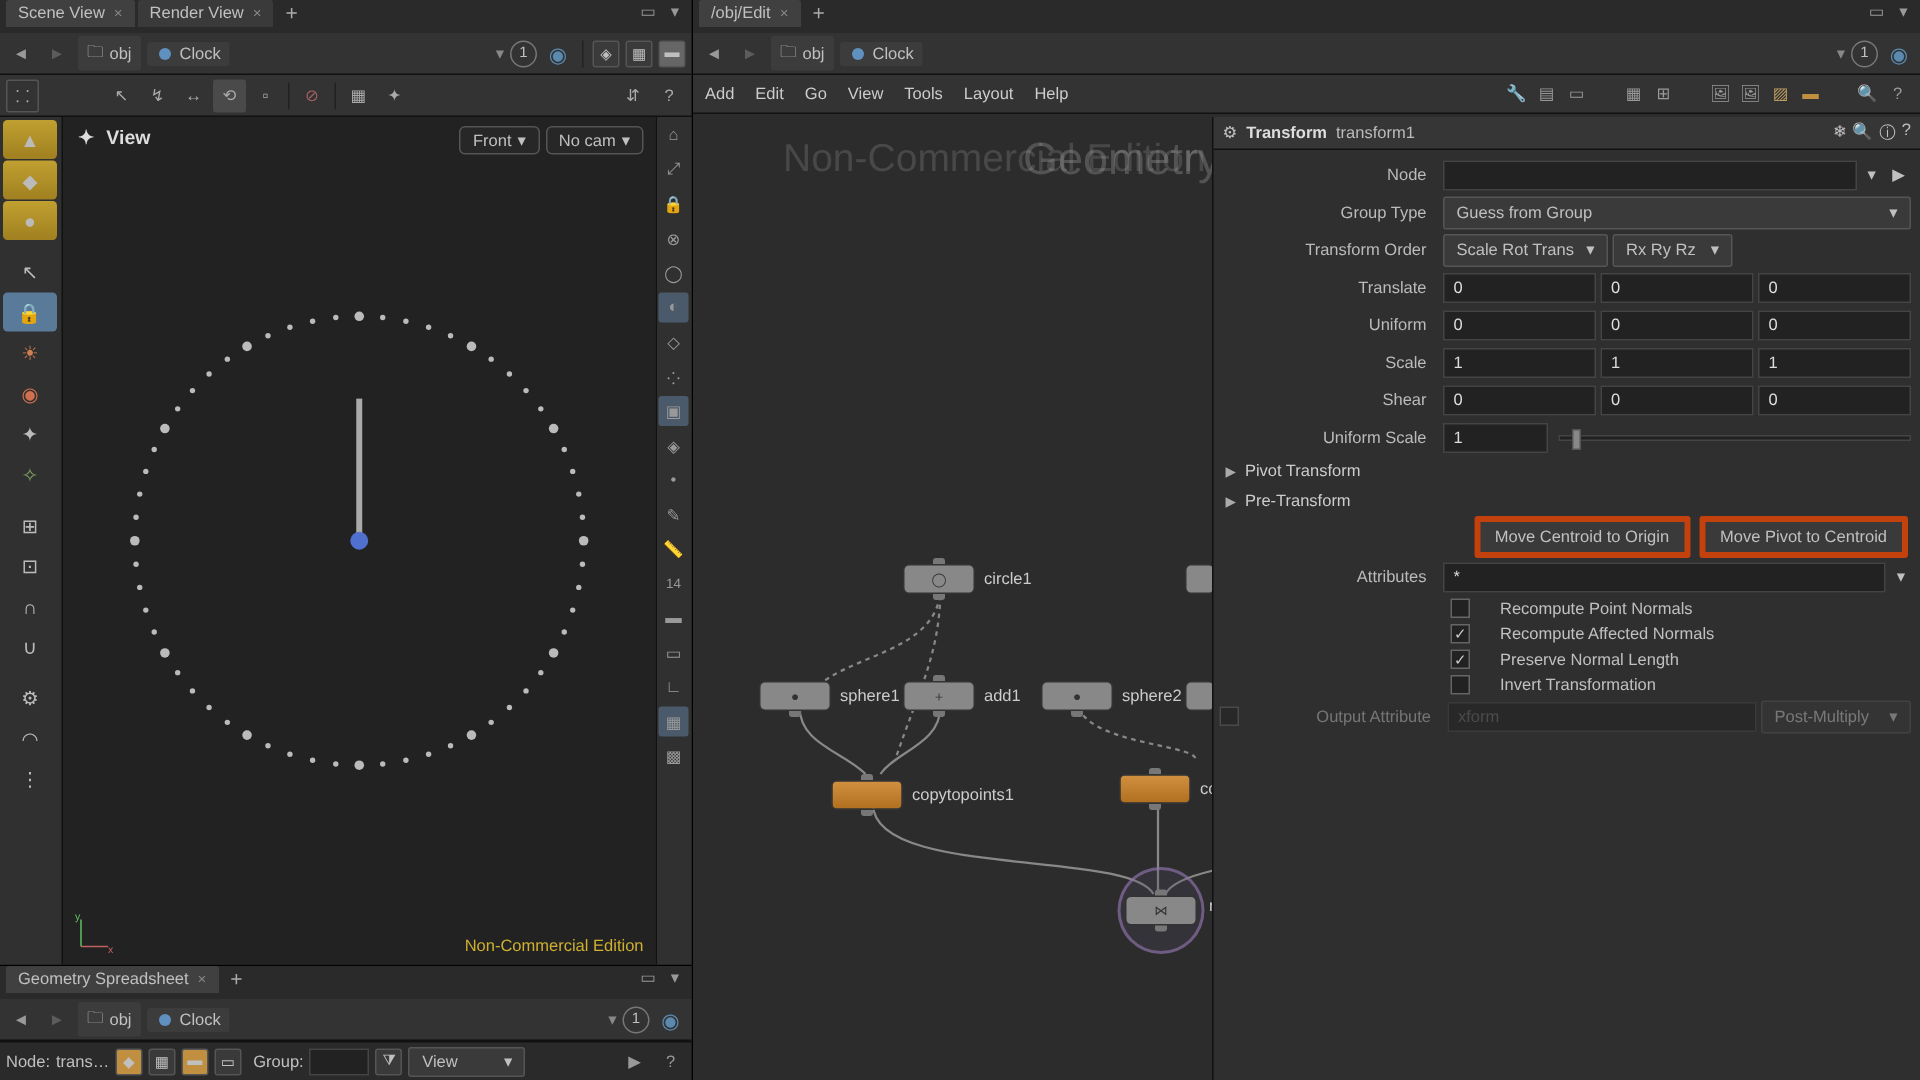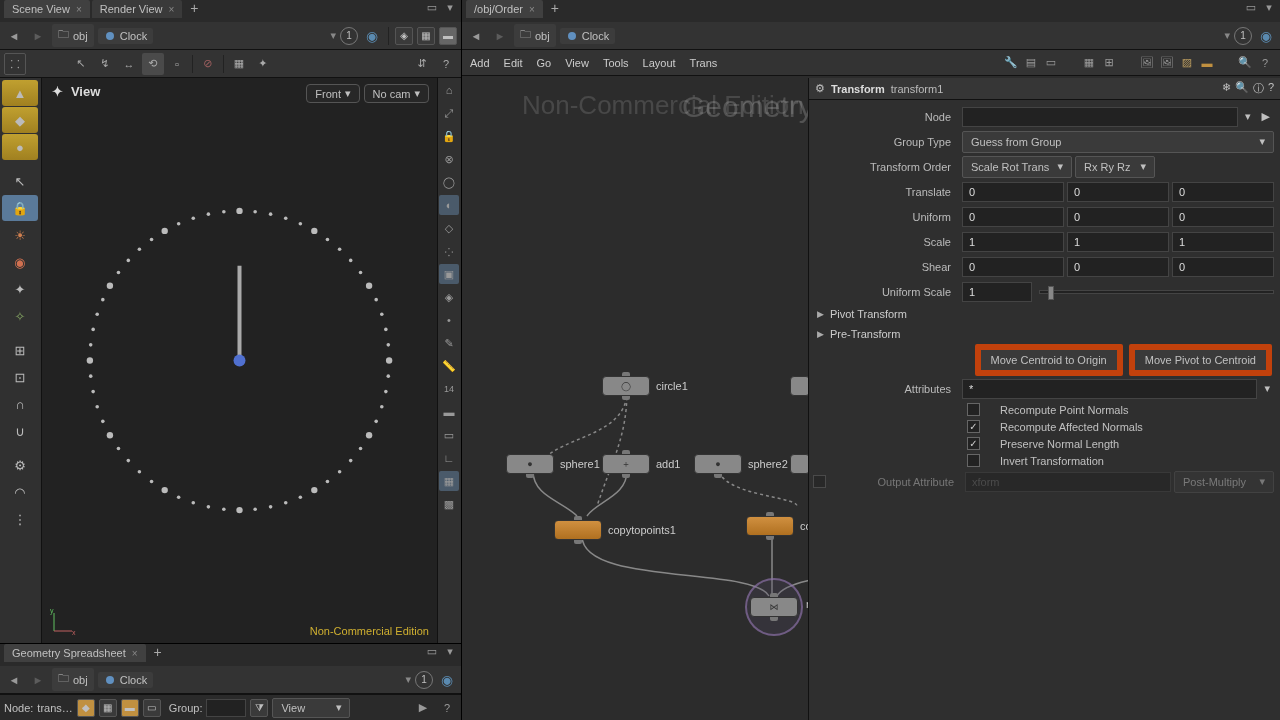--- a/index.html
+++ b/index.html
@@ -73,21 +73,21 @@
 .param-head .ptype { font-weight: bold; color: #ddd; }
 .param-head .pname { color: #bbb; }
 .param-head-right { margin-left: auto; display: flex; gap: 4px; }
 .param-body { padding: 4px 6px 4px 0; overflow-y: auto; }
 .prow { display: flex; align-items: center; min-height: 25px; gap: 3px; }
 .plabel { width: 150px; text-align: right; padding-right: 8px; color: #bbb; }
 .pfield { flex: 1; background: #222; border: 1px solid #444; height: 20px; padding: 2px 6px; color: #ddd; display:flex; align-items:center;}
 .pdrop { background: #3a3a3a; border: 1px solid #555; border-radius: 2px; height: 22px; padding: 2px 8px; display: flex; align-items: center; gap: 6px; min-width: 110px; justify-content: space-between;}
 .pcollapse { display: flex; align-items: center; gap: 6px; padding: 4px 0 4px 8px; color: #ccc;}
 .pcollapse .tri { font-size: 9px; color: #aaa; }
-.pbtn { background: #3a3a3a; border: 6px solid #c2410c; border-radius: 2px; padding: 4px 10px; }
+.pbtn { background: #3a3a3a; border: 4px solid #c2410c; border-radius: 2px; padding: 4px 10px; }
 .pcheck { display: flex; align-items: center; gap: 20px; padding: 2px 0 2px 158px; }
 .chk { width: 13px; height: 13px; border: 1px solid #666; background: #222; display: flex; align-items: center; justify-content: center; font-size: 10px; color: #ccc; }
 .slider-track { flex:1; height:4px; background:#222; border:1px solid #444; position:relative; margin-left:4px;}
 .slider-thumb { position:absolute; top:-5px; width:6px; height:14px; background:#888; border:1px solid #555; }
 
 
 .spreadsheet { background: #2a2a2a; border-top: 1px solid #000; }
 .ss-foot { height: 26px; display: flex; align-items: center; padding: 0 4px; gap: 4px; border-top: 1px solid #111; }
 
 svg { display: block; }
@@ -342,21 +342,21 @@
         <div style="flex:1"></div>
         <div class="nav-btn">▶</div>
         <div class="nav-btn">?</div>
       </div>
     </div>
   </div>
 
   <div class="right-pane">
     <div class="tabbar">
       <div class="tab active">
-          <span>/obj/Order</span>
+          <span>/obj/Edit</span>
           <span class="tab-close">×</span>
         </div>
       <div class="tab-add">+</div>
       <div class="tabbar-right">
           <span class="wicon">▭</span>
           <span class="wicon">▾</span>
         </div>
     </div>
     <div class="pathbar">
       <div class="nav-btn">◄</div>
@@ -376,21 +376,21 @@
       <div class="circ-num">1</div>
       <div class="nav-btn" style="font-size:14px;color:#5a8ab0">◉</div>
     </div>
     <div class="menubar">
       <span class="menu-item">Add</span>
       <span class="menu-item">Edit</span>
       <span class="menu-item">Go</span>
       <span class="menu-item">View</span>
       <span class="menu-item">Tools</span>
       <span class="menu-item">Layout</span>
-      <span class="menu-item">Trans</span>
+      <span class="menu-item">Help</span>
       <div class="menu-right">
         <span class="wicon">🔧</span>
         <span class="wicon">▤</span>
         <span class="wicon">▭</span>
         <span style="width:12px"></span>
         <span class="wicon">▦</span>
         <span class="wicon">⊞</span>
         <span style="width:12px"></span>
         <span class="wicon">🖼</span>
         <span class="wicon">🖼</span>

